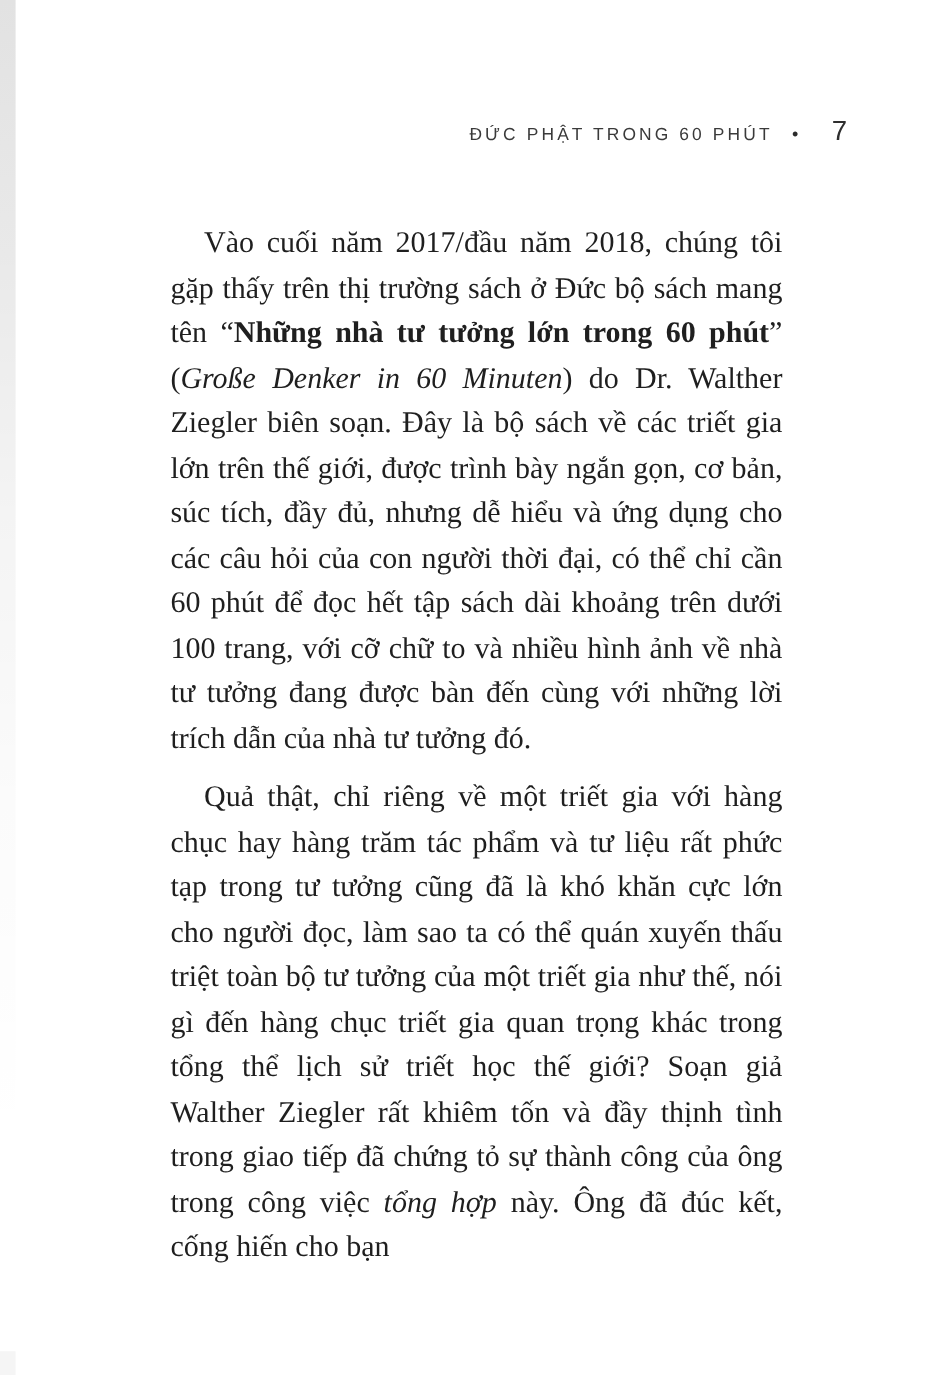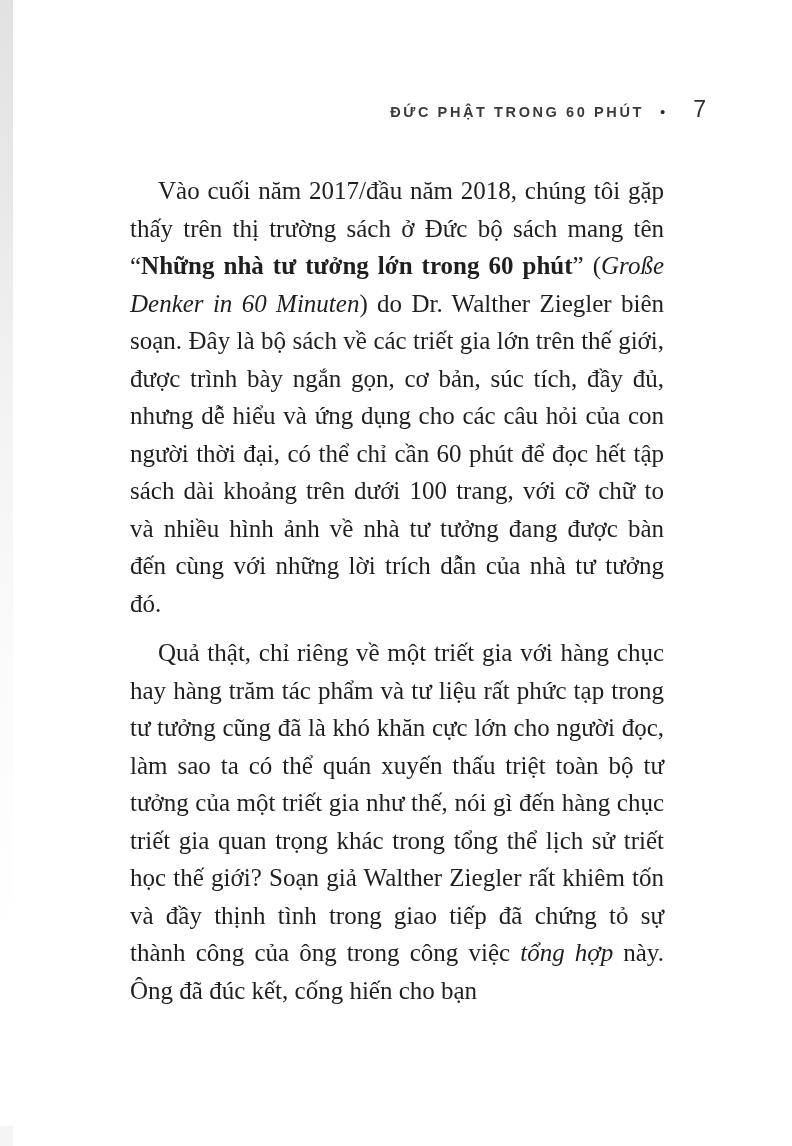--- a/index.html
+++ b/index.html
@@ -53,21 +53,21 @@
     right: 86px;
     display: flex;
     align-items: baseline;
     font-family: "Liberation Sans", sans-serif;
     color: var(--header-color);
     white-space: nowrap;
   }
   .rh-title {
     font-size: 14.5px;
     letter-spacing: 2.6px;
-    font-weight: 700;
+    font-weight: 400;
   }
   .rh-bullet {
     font-size: 15px;
     margin-left: 16px;
     color: #2b2b2b;
   }
   .rh-page {
     font-size: 23px;
     font-weight: 300;
     margin-left: 28px;
@@ -81,21 +81,21 @@
     top: 172px;
     width: 534px;
     font-size: 25px;
     line-height: 37.5px;
     color: var(--text-color);
     text-align: justify;
     text-justify: inter-word;
   }
   .para {
     text-indent: 28px;
-    margin: 0;
+    margin: 12px;
   }
   .para + .para {
     margin-top: 12px;
   }
   .seg-normal { font-weight: normal; font-style: normal; }
   .seg-bold   { font-weight: bold;   font-style: normal; }
   .seg-italic { font-weight: normal; font-style: italic; }
 </style>
 </head>
 <body>

